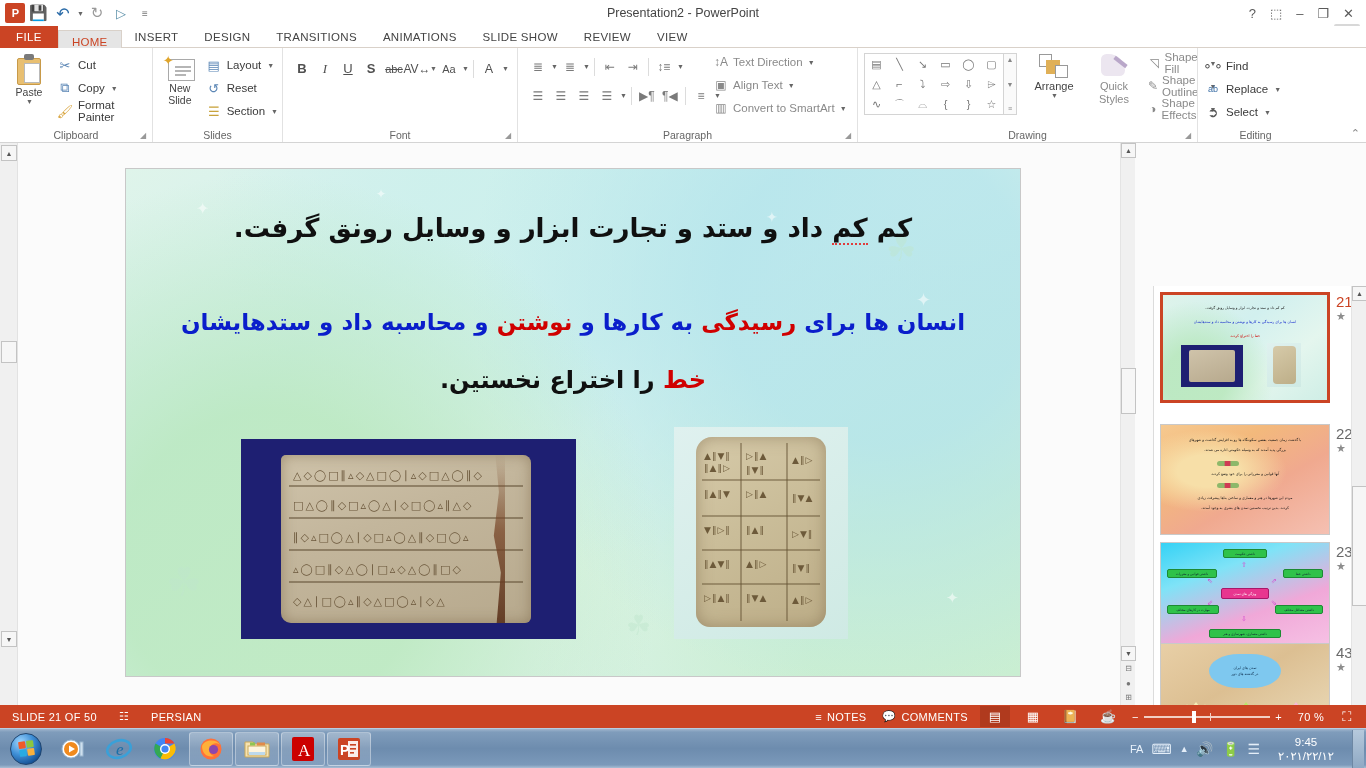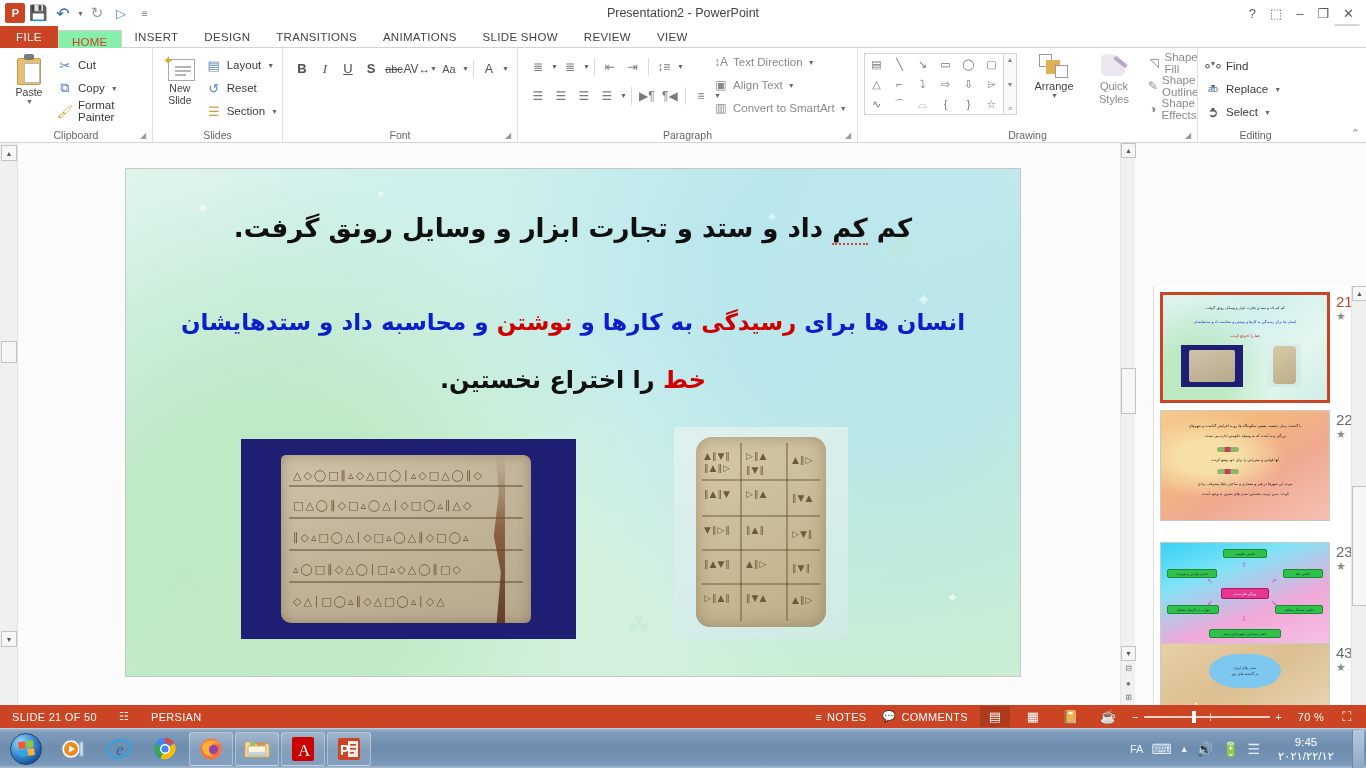--- a/index.html
+++ b/index.html
@@ -68,21 +68,21 @@
     border-bottom: 1px solid #d9d1c9;
   }
   .tab-file {
     background: #cb4424; color: #fff; font-size: 11.5px; letter-spacing: .4px;
     padding: 0 16px; display: flex; align-items: center; height: 22px;
   }
   .tab {
     font-size: 11.5px; color: #444; padding: 0 13px; display: flex; align-items: center;
     letter-spacing: .3px; height: 22px;
   }
-  .tab.active { color: #cb4424; background: #86efac; border: 1px solid #d9d1c9; border-bottom: 1px solid #fff;
+  .tab.active { color: #cb4424; background: #e5e5e5; border: 1px solid #d9d1c9; border-bottom: 1px solid #fff;
                 position: relative; top: 4px; height: 23px; }
 
   
   .ribbon {
     position: absolute; top: 48px; left: 0; width: 1366px; height: 95px;
     background: #fff; border-bottom: 1px solid #d4d4d4;
     display: flex;
   }
   .grp { position: relative; height: 94px; padding: 2px 4px 0 4px; }
   .grp + .grp { border-left: 1px solid #e2e2e2; }
@@ -806,21 +806,21 @@
           <div class="tp2">
               <i></i>
             </div>
         </div>
         <div class="thumb-meta">
           <span class="thumb-num sel">21</span>
           <span class="thumb-star">★</span>
         </div>
       </div>
 
-      <div class="thumb-row" style="top:124px">
+      <div class="thumb-row" style="top:138px">
         <div class="thumb-box">
           <div class="bg22"></div>
           <div class="t-txt" style="top:12px">با گذشت زمان جمعیت بعضی سکونتگاه ها رو به افزایش گذاشت و شهرهای</div>
           <div class="t-txt" style="top:22px">بزرگی پدید آمدند که به وسیله حکومتی اداره می شدند.</div>
           <div class="t22-rose" style="left:56px;top:36px"></div>
           <div class="t-txt" style="top:46px">آنها قوانین و مقرراتی را برای خود وضع کردند.</div>
           <div class="t22-rose" style="left:56px;top:58px"></div>
           <div class="t-txt" style="top:70px">مردم این شهرها در هنر و معماری و ساختن بناها پیشرفت زیادی</div>
           <div class="t-txt" style="top:80px">کردند. بدین ترتیب نخستین تمدن های بشری به وجود آمدند.</div>
         </div>

